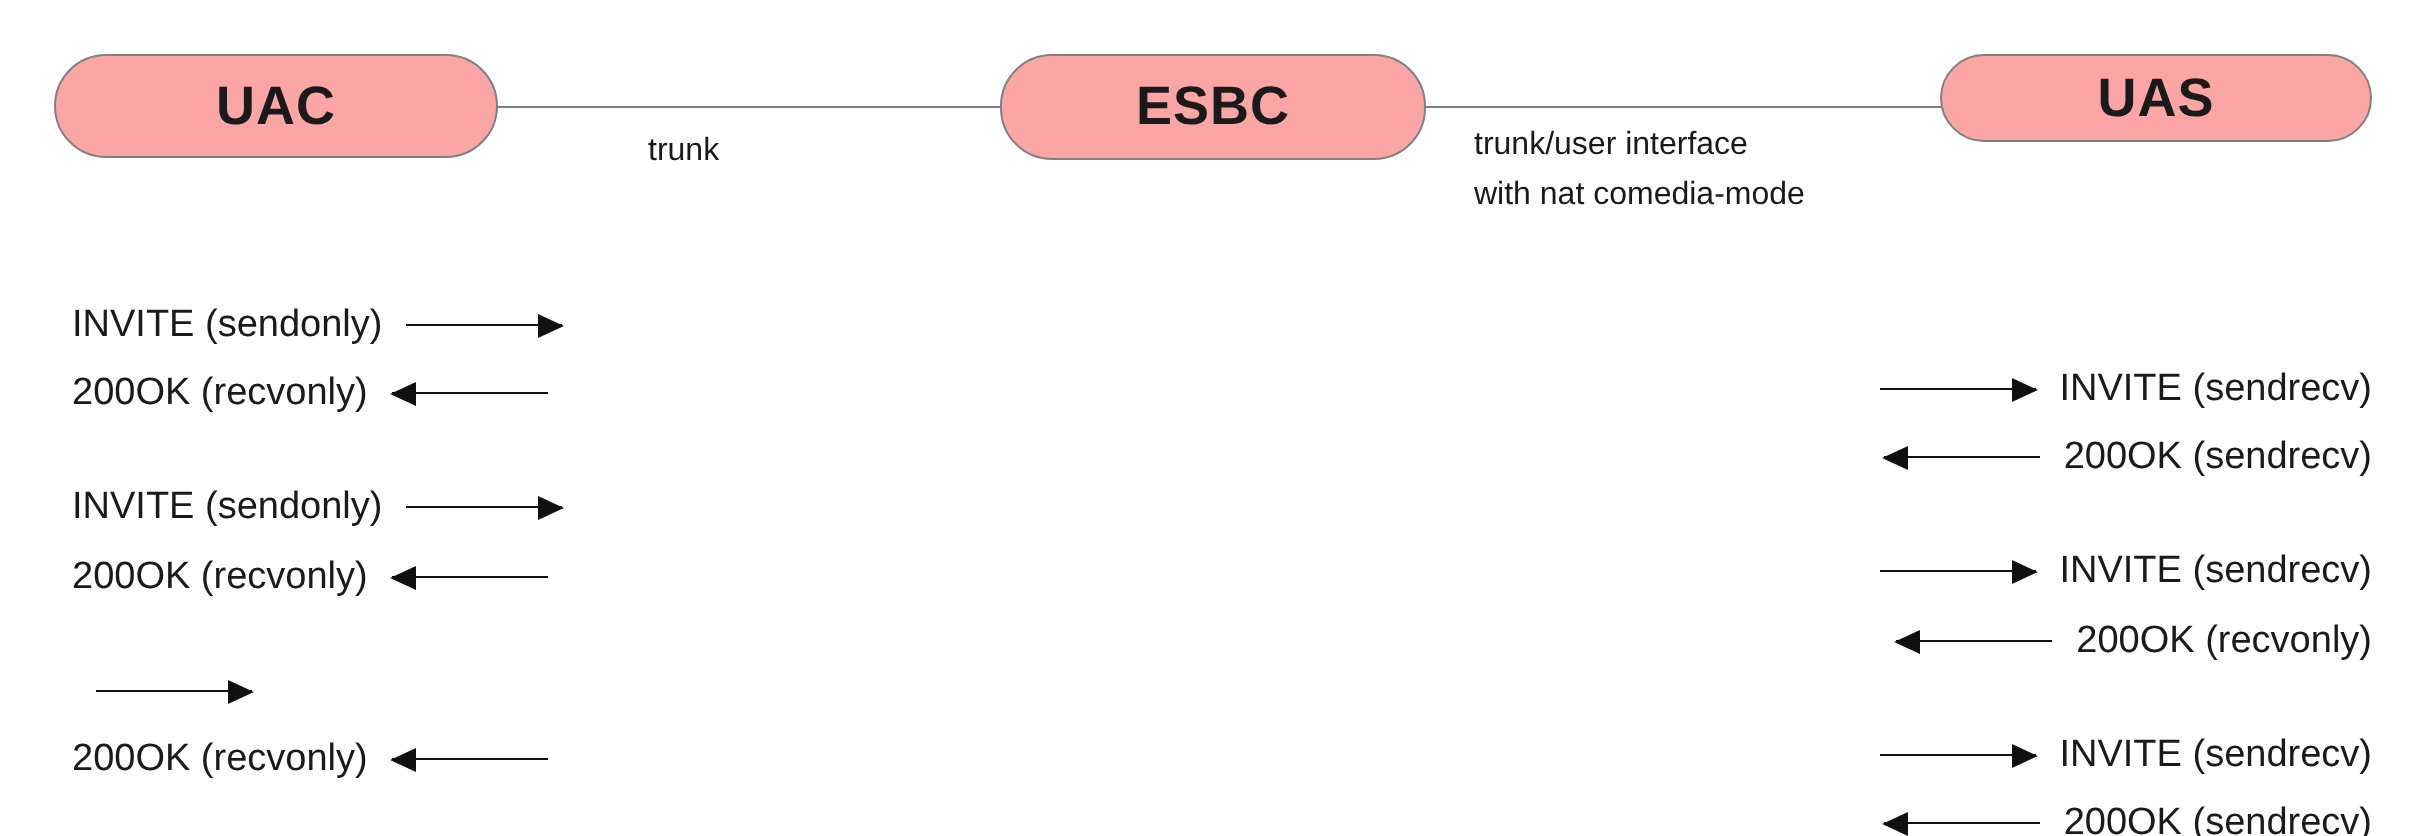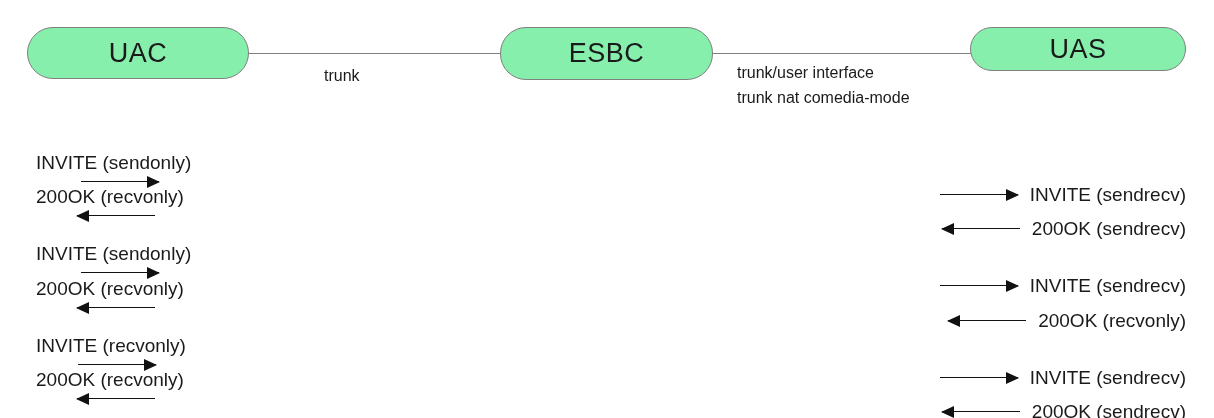--- a/index.html
+++ b/index.html
@@ -16,28 +16,28 @@
     width: 1214px;
     height: 418px;
     background: #ffffff;
     overflow: hidden;
   }
 
   
   .node {
     position: absolute;
     box-sizing: border-box;
-    background: #86efac;
+    background: #fca5a5;
     border: 1.6px solid #808080;
     border-radius: 26px;
     display: flex;
     align-items: center;
     justify-content: center;
     font-size: 27px;
-    font-weight: 400;
+    font-weight: 700;
     letter-spacing: 0.5px;
     color: #1a1a1a;
   }
   #node-uac { left: 27px;  top: 27px; width: 222px; height: 52px; }
   #node-esbc{ left: 500px; top: 27px; width: 213px; height: 53px; }
   #node-uas { left: 970px; top: 27px; width: 216px; height: 44px; }
 
   .link-line {
     position: absolute;
     height: 0;
@@ -55,21 +55,20 @@
   }
   #label-trunk { left: 324px; top: 63px; }
   #label-trunk-user { left: 737px; top: 60px; }
 
   
   .msg-row {
     position: absolute;
     height: 26px;
     display: flex;
     align-items: center;
-    flex-direction: column;
   }
   .msg-row.left  { left: 36px; }
   .msg-row.right { right: 28px; flex-direction: row-reverse; margin-top: 32px; }
 
   .msg-text {
     font-size: 19px;
     line-height: 26px;
     white-space: nowrap;
     color: #1a1a1a;
   }
@@ -127,21 +126,21 @@
 
   <div id="link-uac-esbc" class="link-line"></div>
   <div id="link-esbc-uas" class="link-line"></div>
 
   <div id="label-trunk" class="link-label">
     <span>trunk</span>
   </div>
 
   <div id="label-trunk-user" class="link-label">
     <div>trunk/user interface</div>
-    <div>trunk nat comedia-mode</div>
+    <div>with nat comedia-mode</div>
   </div>
 
   <div class="msg-row left" style="top:150px">
     <span class="msg-text">INVITE (sendonly)</span>
     <span class="arrow to-right">
       <span class="shaft"></span>
         <span class="head"></span>
     </span>
   </div>
   <div class="msg-row left" style="top:184px">
@@ -189,21 +188,20 @@
   </div>
   <div class="msg-row right" style="top:276px">
     <span class="msg-text">200OK (recvonly)</span>
     <span class="arrow to-left">
       <span class="shaft"></span>
         <span class="head"></span>
     </span>
   </div>
 
   <div class="msg-row left" style="top:333px">
-    <span class="msg-text">INVITE (recvonly)</span>
     <span class="arrow to-right">
       <span class="shaft"></span>
         <span class="head"></span>
     </span>
   </div>
   <div class="msg-row left" style="top:367px">
     <span class="msg-text">200OK (recvonly)</span>
     <span class="arrow to-left">
       <span class="shaft"></span>
         <span class="head"></span>

